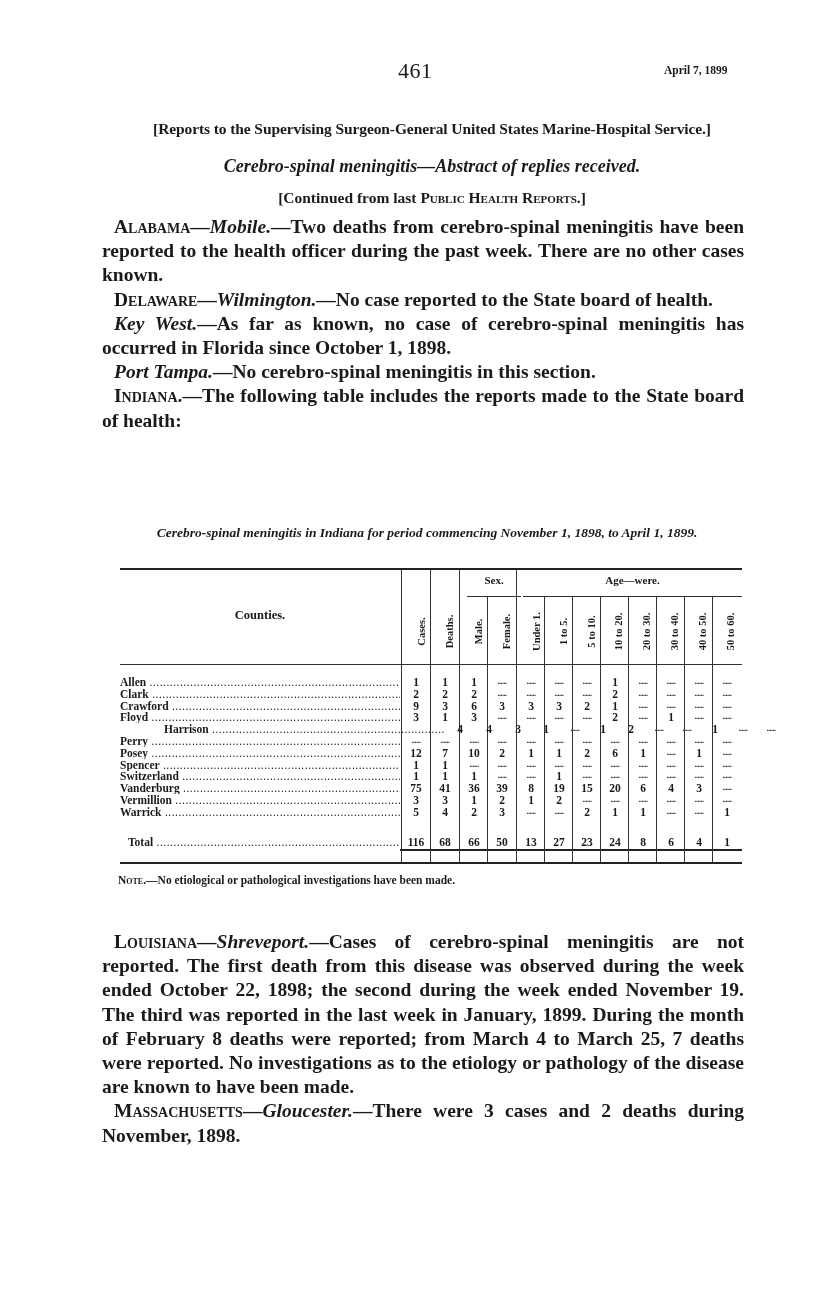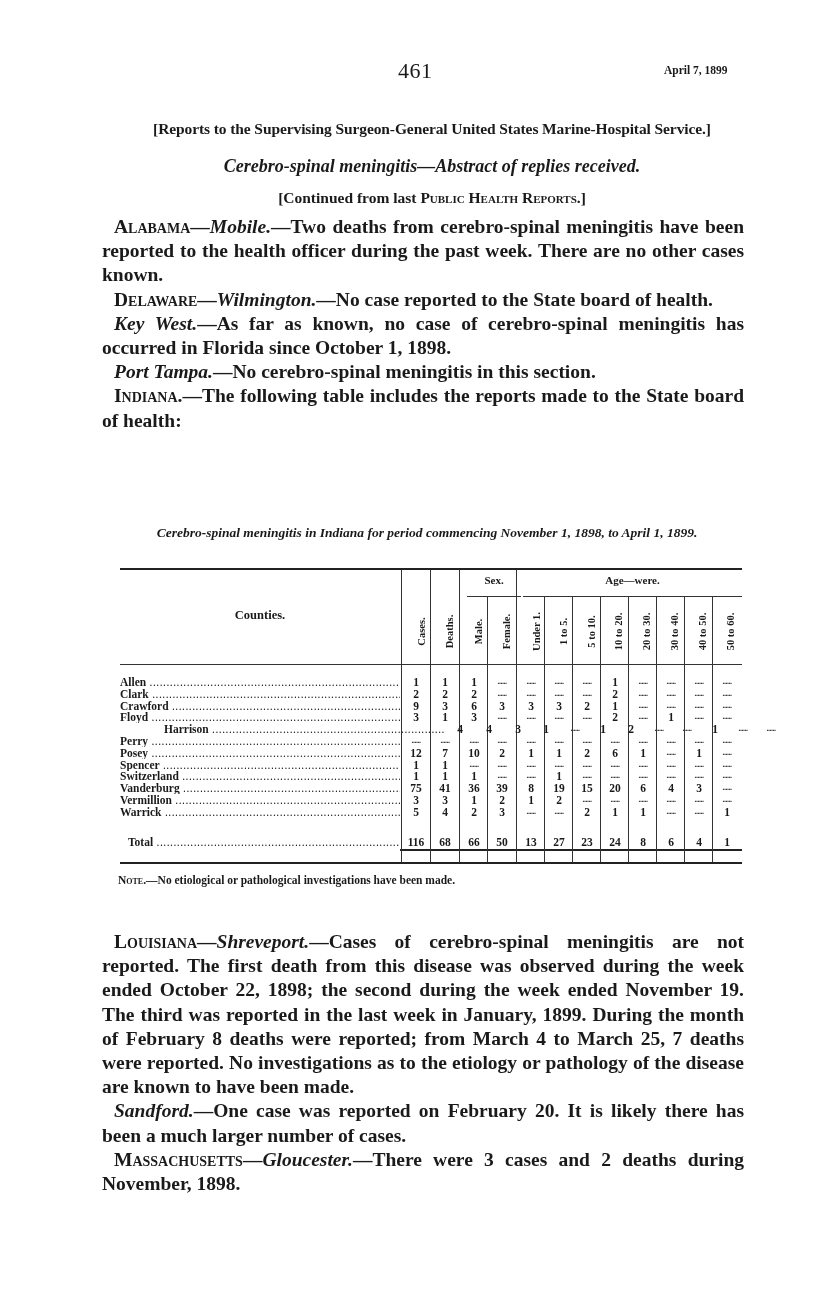--- a/index.html
+++ b/index.html
@@ -381,15 +381,14 @@
         <span class="cell" style="left: 565px; width: 28px;">4</span>
         <span class="cell" style="left: 593px; width: 28px;">1</span>
       </div>
     </div>
 </div>
 
 <div class="note"><span class="sc">Note</span><span>.—No etiological or pathological investigations have been made.</span></div>
 
 <div id="block2" class="body-text">
   <p><span class="sc">Louisiana</span><span>—</span><span class="it">Shreveport.</span><span>—Cases of cerebro-spinal meningitis are not reported. The first death from this disease was observed during the week ended October 22, 1898; the second during the week ended November 19. The third was reported in the last week in January, 1899. During the month of February 8 deaths were reported; from March 4 to March 25, 7 deaths were reported. No investigations as to the etiology or pathology of the disease are known to have been made.</span></p>
-  <p><span class="it">Sandford.</span><span>—One case was reported on February 20. It is likely there has been a much larger number of cases.</span></p>
   <p><span class="sc">Massachusetts</span><span>—</span><span class="it">Gloucester.</span><span>—There were 3 cases and 2 deaths during November, 1898.</span></p>
 </div>
 
 </body></html>

